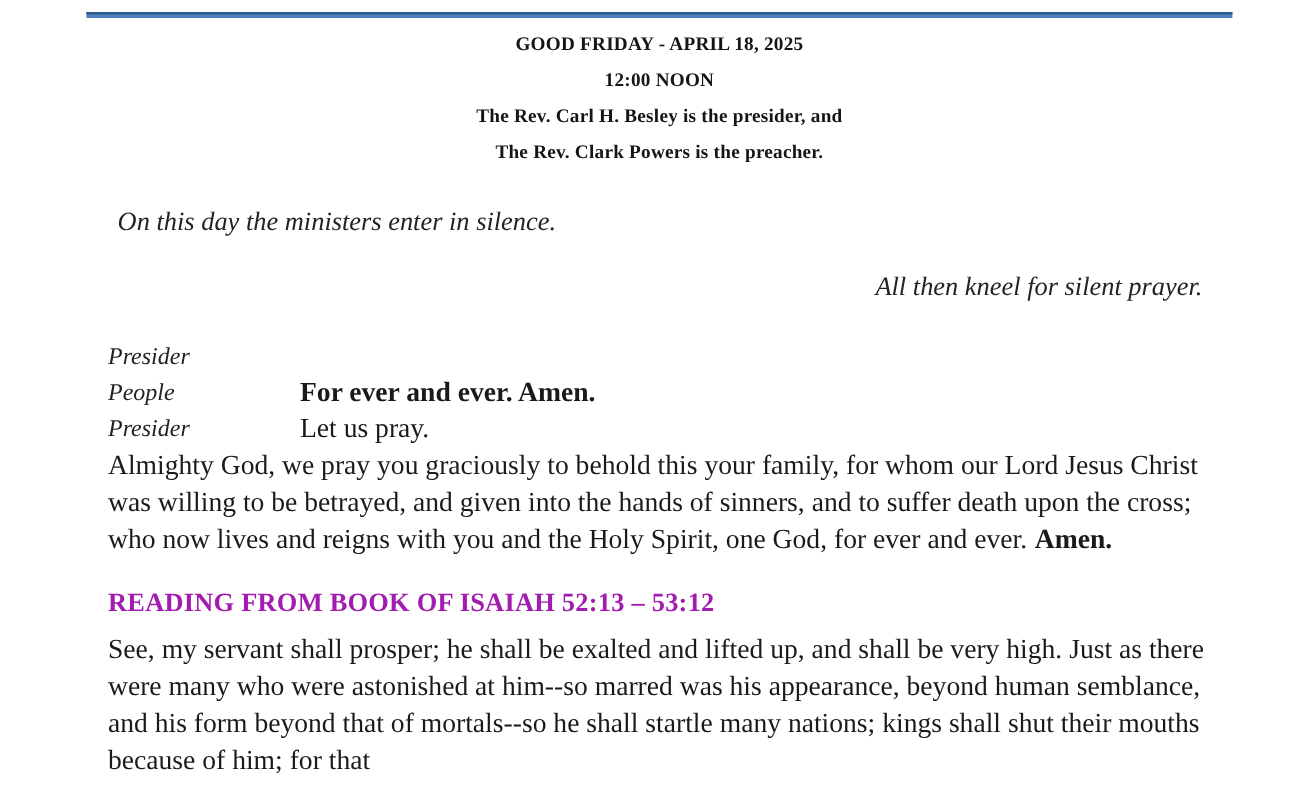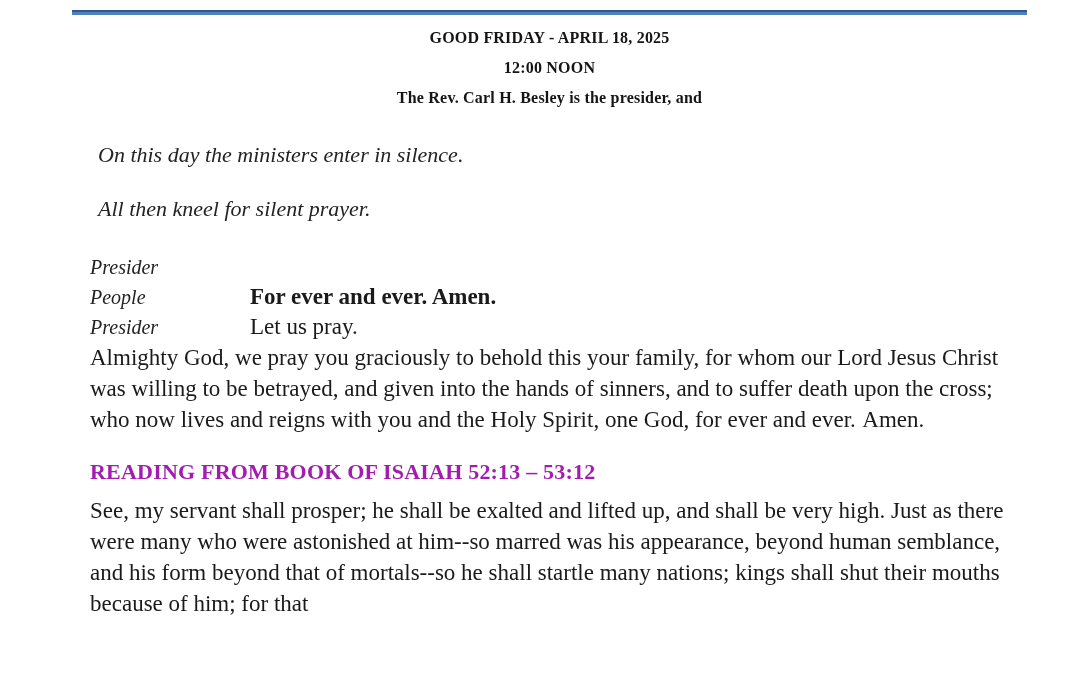--- a/index.html
+++ b/index.html
@@ -33,39 +33,39 @@
   .content { margin: 0 70px 0 90px; }
 
   .rubric {
     font-style: italic;
     font-size: 22px;
     line-height: 30px;
     margin: 8px;
     color: #232323;
   }
   .rubric-1 { margin-top: 27px; }
-  .rubric-2 { margin-top: 24px; }
+  .rubric-2 { margin-top: 24px; text-align: right; }
 
   .dialogue { margin-top: 28px; font-size: 23px; line-height: 30px; }
   .dialogue-row { display: flex; align-items: center; }
   .speaker {
     flex: 0 0 160px;
     font-style: italic;
     font-size: 20px;
     color: #232323;
   }
   .dialogue-text { flex: 1 1 auto; }
   .bold-line { font-weight: bold; }
 
   .collect {
     margin: 0;
     font-size: 23px;
     line-height: 31px;
   }
-  .amen { font-weight: normal; margin-left: 0.28em; text-align: right; }
+  .amen { font-weight: bold; margin-left: 0.28em; text-align: right; }
 
   .reading-heading {
     margin: 22px 0 0 0;
     font-size: 22px;
     line-height: 30px;
     font-weight: bold;
     letter-spacing: 0.2px;
     color: #a21caf;
   }
 
@@ -79,20 +79,21 @@
 <body>
 
 <div class="page">
 
   <div class="accent-line"></div>
 
   <header class="doc-header">
     <div>GOOD FRIDAY - APRIL 18, 2025</div>
     <div>12:00 NOON</div>
     <div>The Rev. Carl H. Besley is the presider, and</div>
+    <div>The Rev. Clark Powers is the preacher.</div>
   </header>
 
   <main class="content">
 
     <p class="rubric rubric-1">On this day the ministers enter in silence.</p>
     <p class="rubric rubric-2">All then kneel for silent prayer.</p>
 
     <div class="dialogue">
       <div class="dialogue-row">
         <span class="speaker">Presider</span>

